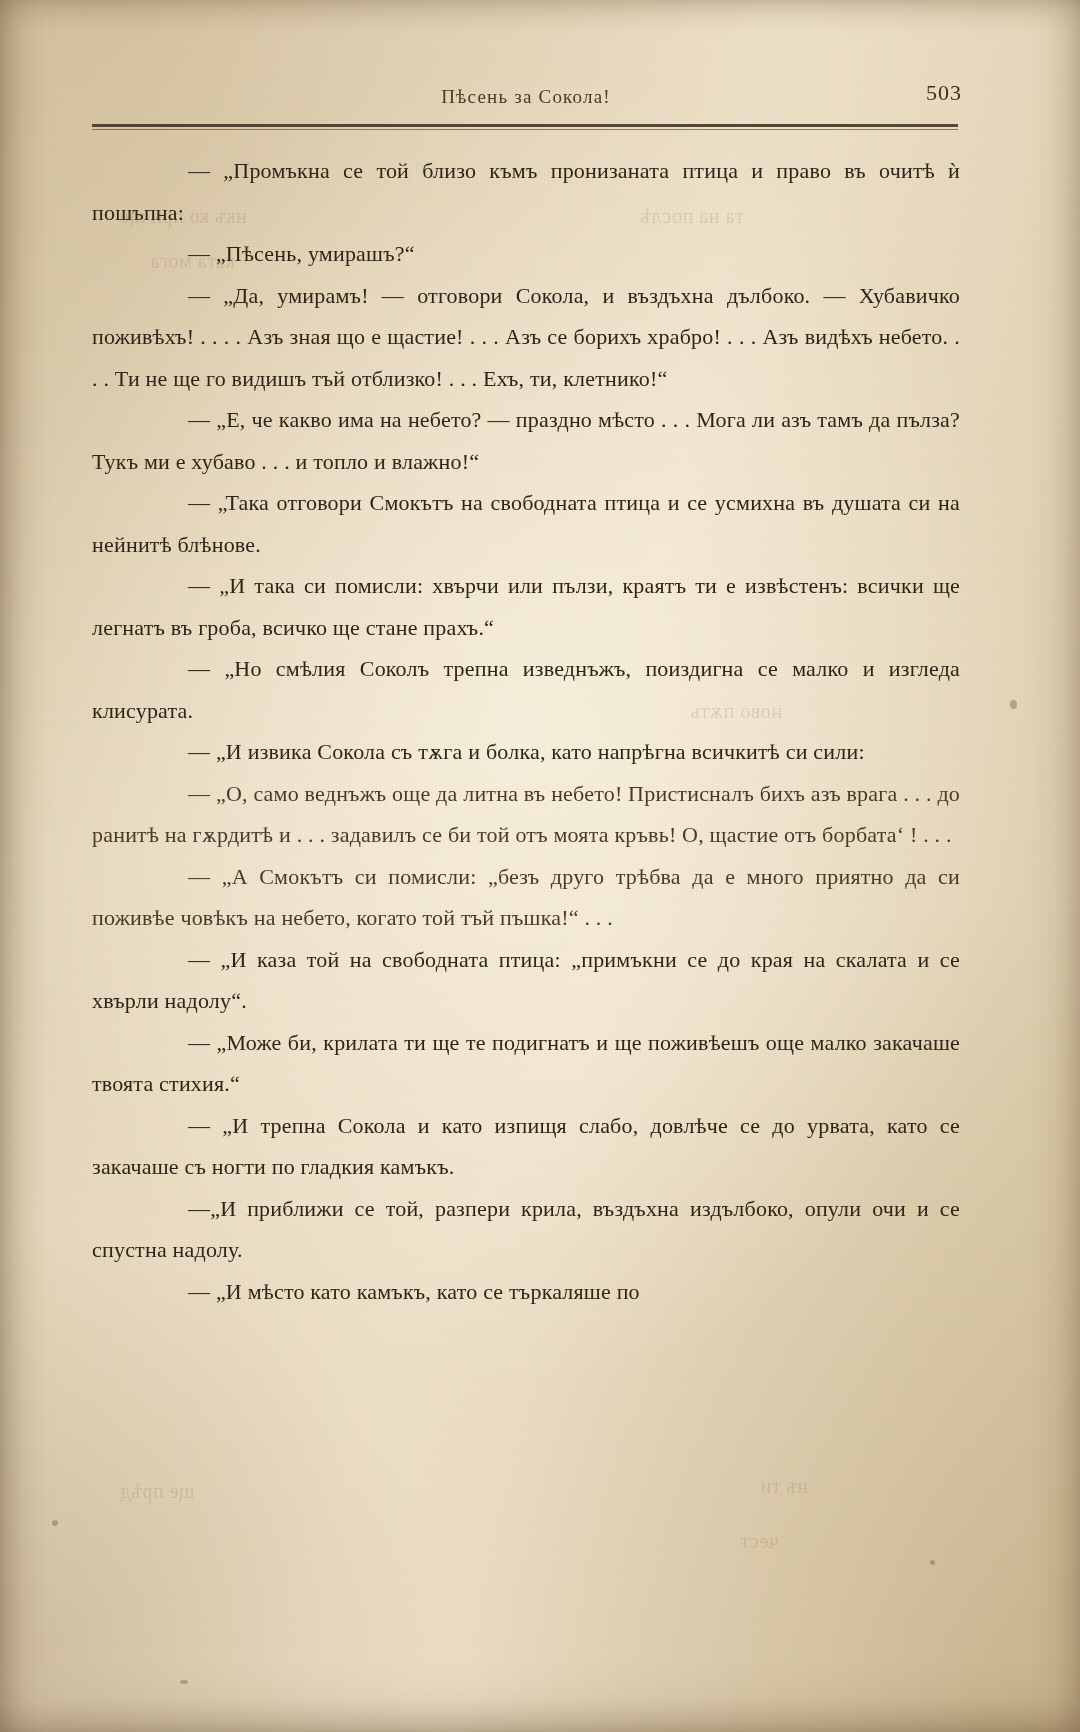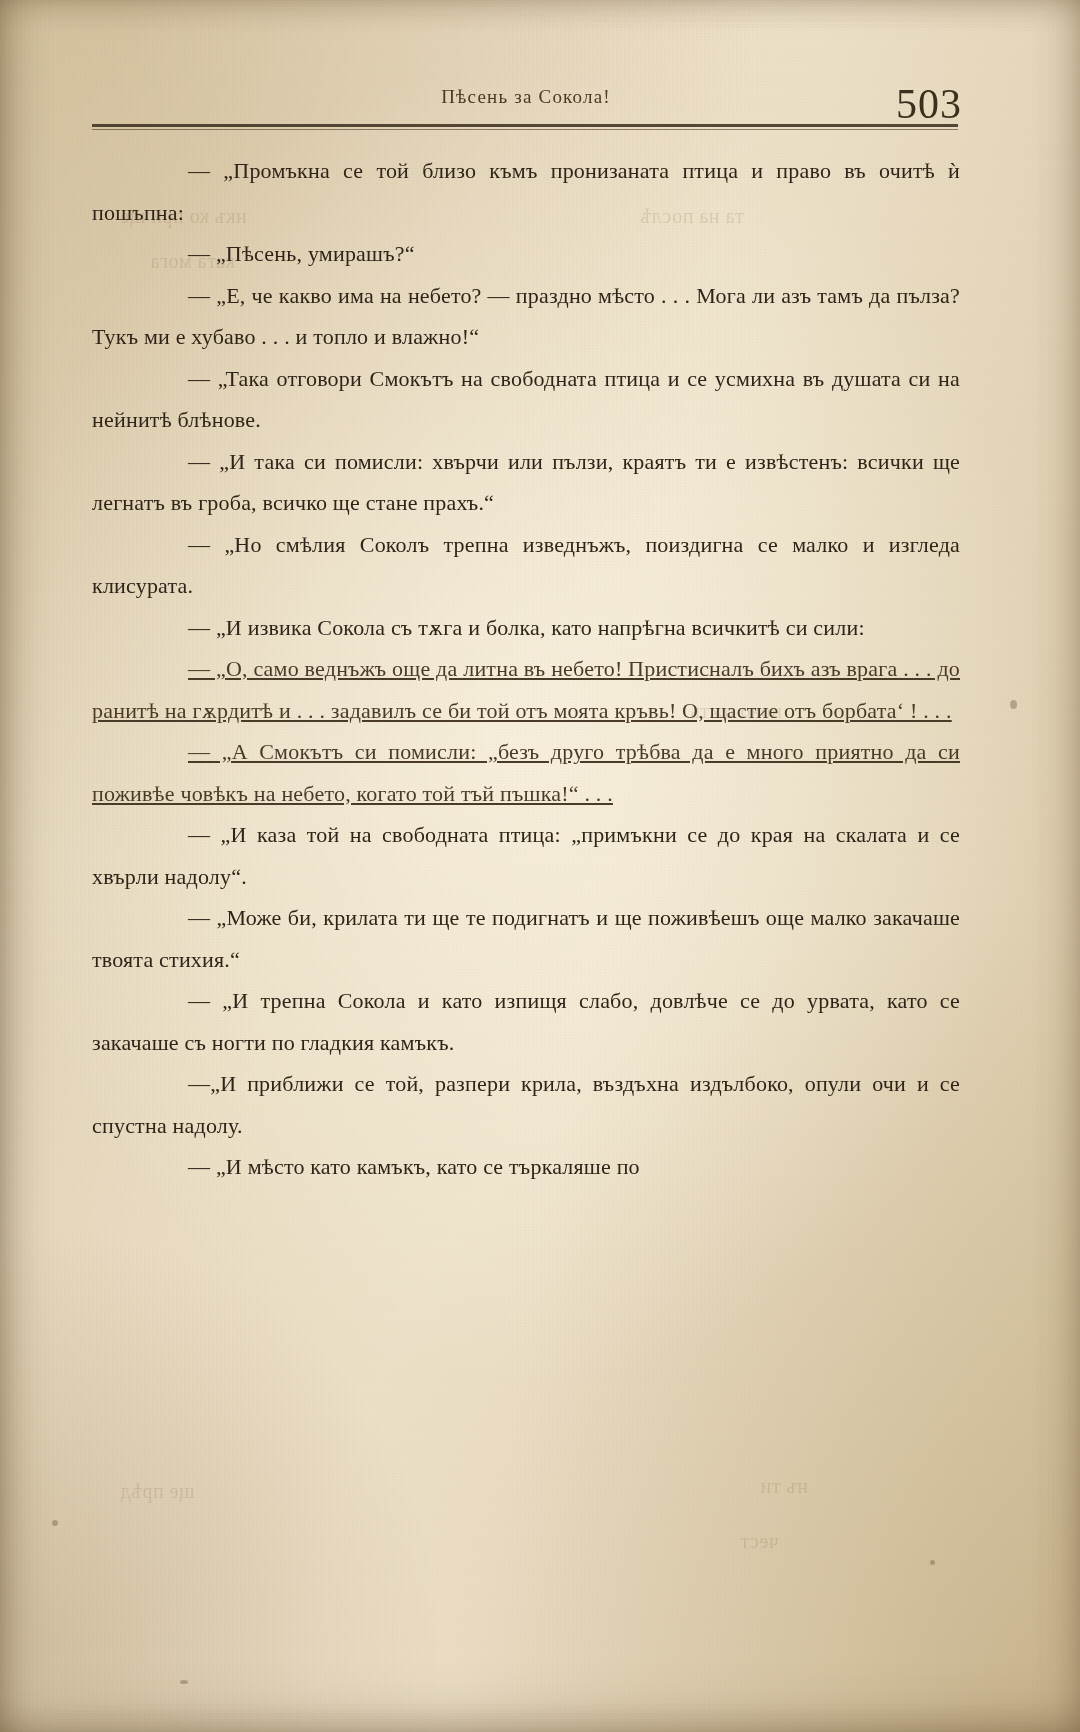--- a/index.html
+++ b/index.html
@@ -77,21 +77,21 @@
     top: 0;
     text-align: center;
     font-size: 19px;
     color: #4a3a26;
     letter-spacing: 1.2px;
   }
   .page-number {
     position: absolute;
     right: -6px;
     top: -6px;
-    font-size: 42px;
+    font-size: 22px;
     color: #3c2f1e;
     letter-spacing: 1px;
   }
   .rule {
     position: absolute;
     left: 92px;
     top: 124px;
     width: 866px;
     height: 6px;
   }
@@ -122,21 +122,21 @@
     line-height: 41.5px;
     color: #2f2418;
     text-align: justify;
     text-justify: inter-word;
   }
   .body-text p {
     margin: 0 0 0 0;
     text-indent: 96px;
     letter-spacing: .2px;
   }
-  .body-text p.semifaded { color: #4a3b28; text-decoration: underline; }
+  .body-text p.semifaded { color: #4a3b28; }
   .speck {
     position: absolute;
     border-radius: 50%;
     background: rgba(95,72,45,0.35);
     pointer-events: none;
   }
 </style>
 </head>
 <body>
 
@@ -159,20 +159,21 @@
     </div>
 
     <div class="rule">
       <div class="r1"></div>
       <div class="r2"></div>
     </div>
 
     <div class="body-text">
       <p>— „Промъкна се той близо къмъ пронизаната птица и право въ очитѣ ѝ пошъпна:</p>
       <p>— „Пѣсень, умирашъ?“</p>
+      <p>— „Да, умирамъ! — отговори Сокола, и въздъхна дълбоко. — Хубавичко поживѣхъ! . . . . Азъ зная що е щастие! . . . Азъ се борихъ храбро! . . . Азъ видѣхъ небето. . . . Ти не ще го видишъ тъй отблизко! . . . Ехъ, ти, клетнико!“</p>
       <p>— „Е, че какво има на небето? — праздно мѣсто . . . Мога ли азъ тамъ да пълза? Тукъ ми е хубаво . . . и топло и влажно!“</p>
       <p>— „Така отговори Смокътъ на свободната птица и се усмихна въ душата си на нейнитѣ блѣнове.</p>
       <p>— „И така си помисли: хвърчи или пълзи, краятъ ти е извѣстенъ: всички ще легнатъ въ гроба, всичко ще стане прахъ.“</p>
       <p>— „Но смѣлия Соколъ трепна изведнъжъ, поиздигна се малко и изгледа клисурата.</p>
       <p>— „И извика Сокола съ тѫга и болка, като напрѣгна всичкитѣ си сили:</p>
       <p class="semifaded">— „О, само веднъжъ още да литна въ небето! Пристисналъ бихъ азъ врага . . . до ранитѣ на гѫрдитѣ и . . . задавилъ се би той отъ моята кръвь! О, щастие отъ борбата‘ ! . . .</p>
       <p class="semifaded">— „А Смокътъ си помисли: „безъ друго трѣбва да е много приятно да си поживѣе човѣкъ на небето, когато той тъй пъшка!“ . . .</p>
       <p>— „И каза той на свободната птица: „примъкни се до края на скалата и се хвърли надолу“.</p>
       <p>— „Може би, крилата ти ще те подигнатъ и ще поживѣешъ още малко закачаше твоята стихия.“</p>
       <p>— „И трепна Сокола и като изпищя слабо, довлѣче се до урвата, като се закачаше съ ногти по гладкия камъкъ.</p>

